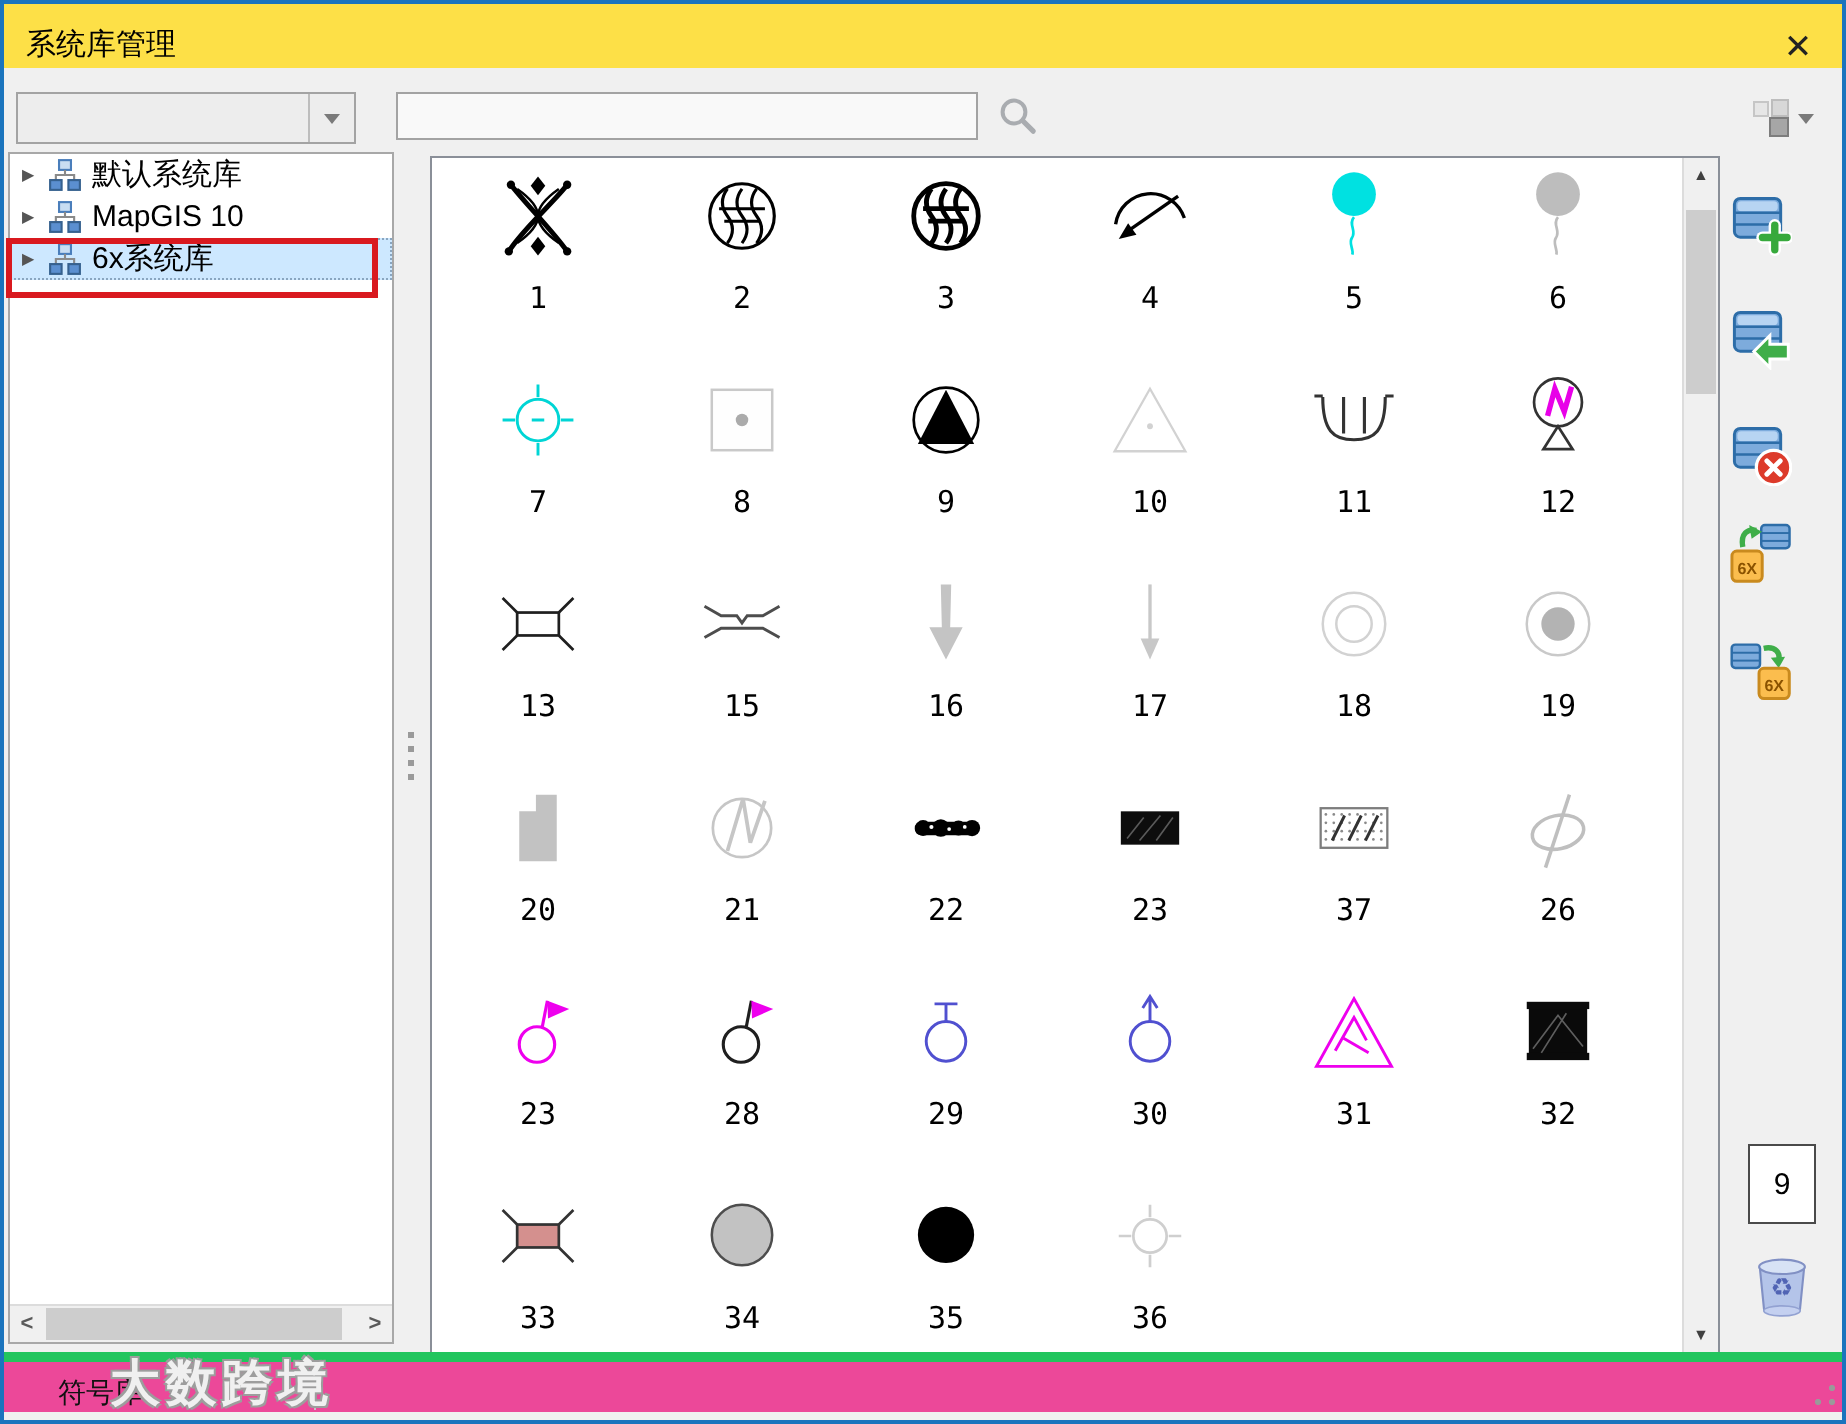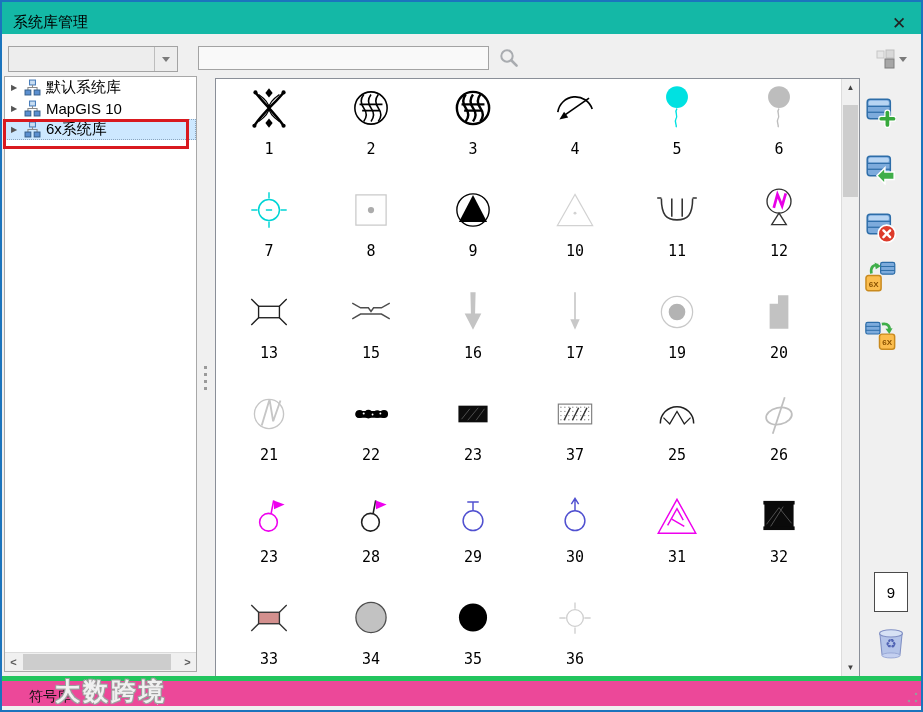--- a/index.html
+++ b/index.html
@@ -1,18 +1,18 @@
 <!DOCTYPE html>
 <html><head>
 <meta charset="utf-8">
 <style>
   html,body{margin:0;padding:0;background:#d8d8d8;font-family:"Liberation Sans",sans-serif;}
   .win{position:relative;width:919px;height:708px;border:2px solid #1b74bd;background:#f0f0f0;overflow:hidden;}
   
-  .titlebar{position:absolute;left:0;top:0;width:100%;height:32px;background:#14b8a6;}
+  .titlebar{position:absolute;left:0;top:0;width:100%;height:32px;background:#fde047;}
   .title{position:absolute;left:11px;top:11px;font-size:15px;color:#000;}
   .close{position:absolute;right:8px;top:7px;width:28px;height:28px;display:flex;align-items:center;justify-content:center;font-size:17px;color:#222;cursor:pointer;}
   
   .toolbar{position:absolute;left:0;top:42px;width:100%;height:33px;background:#f0f0f0;}
   .combo{position:absolute;left:6px;top:2px;width:168px;height:24px;background:#ededed;border:1px solid #a3a3a3;}
   .combo-text{position:absolute;left:5px;top:4px;font-size:13px;color:#333;}
   .combo-btn{position:absolute;right:0;top:0;width:22px;height:100%;border-left:1px solid #bdbdbd;display:flex;align-items:center;justify-content:center;}
   .caret{width:0;height:0;border-left:4px solid transparent;border-right:4px solid transparent;border-top:5px solid #7a7a7a;}
   .search-box{position:absolute;left:196px;top:2px;width:291px;height:24px;background:#f9f9f9;border:1px solid #a3a3a3;font-size:13px;padding:0 5px;box-sizing:border-box;font-family:"Liberation Sans",sans-serif;}
   .search-ic{position:absolute;left:496px;top:3px;width:22px;height:22px;}
@@ -265,20 +265,27 @@
             <polygon points="21.5,5 26.5,5 26,25.5 32,25.5 24,41 16,25.5 22,25.5" fill="#c4c4c4"></polygon>
           </svg>
           <div class="num">16</div>
         </div>
         <div class="cell">
           <svg class="glyph" viewBox="0 0 48 48">
             <line x1="24" y1="5" x2="24" y2="33" stroke="#c8c8c8" stroke-width="1.6"></line>
             <polygon points="24,41 19.5,31 28.5,31" fill="#c8c8c8"></polygon>
           </svg>
           <div class="num">17</div>
+        </div>
+        <div class="cell">
+          <svg class="glyph" viewBox="0 0 48 48">
+            <circle cx="24" cy="24" r="15" fill="none" stroke="#d2d2d2" stroke-width="1.2"></circle>
+            <circle cx="24" cy="24" r="8.5" fill="none" stroke="#d2d2d2" stroke-width="1.2"></circle>
+          </svg>
+          <div class="num">18</div>
         </div>
         <div class="cell">
           <svg class="glyph" viewBox="0 0 48 48">
             <circle cx="24" cy="24" r="15" fill="none" stroke="#c9c9c9" stroke-width="1.2"></circle>
             <circle cx="24" cy="24" r="8" fill="#b3b3b3"></circle>
           </svg>
           <div class="num">19</div>
         </div>
         <div class="cell">
           <svg class="glyph" viewBox="0 0 48 48">
@@ -347,27 +354,20 @@
             <circle cx="25.7" cy="29.5" r="0.65" fill="#8a8a8a"></circle>
             <circle cx="29.5" cy="29.5" r="0.65" fill="#8a8a8a"></circle>
             <circle cx="33.3" cy="29.5" r="0.65" fill="#8a8a8a"></circle>
             <circle cx="37.1" cy="29.5" r="0.65" fill="#8a8a8a"></circle>
             <path d="M13.5,30L19.5,18M21.5,30L27.5,18M29.5,30L35.5,18" stroke="#333333" stroke-width="1.4" fill="none"></path>
           </svg>
           <div class="num">37</div>
         </div>
         <div class="cell">
           <svg class="glyph" viewBox="0 0 48 48">
-            <path d="M8,33A16,16 0 0 1 40,33" fill="none" stroke="#1f1f1f" stroke-width="1.4"></path>
-            <polyline points="11,27.5 17,33.5 24,21.5 31,33.5 37,27.5" fill="none" stroke="#1f1f1f" stroke-width="1.2"></polyline>
-          </svg>
-          <div class="num">25</div>
-        </div>
-        <div class="cell">
-          <svg class="glyph" viewBox="0 0 48 48">
             <g transform="rotate(-12 24 26)">
               <ellipse cx="24" cy="26" rx="12.5" ry="8" fill="none" stroke="#bfbfbf" stroke-width="1.7"></ellipse>
             </g>
             <line x1="29.5" y1="8" x2="18" y2="43" stroke="#bfbfbf" stroke-width="1.7"></line>
           </svg>
           <div class="num">26</div>
         </div>
         <div class="cell">
           <svg class="glyph" viewBox="0 0 48 48">
             <circle cx="23.5" cy="30" r="8.5" fill="none" stroke="#ee00ee" stroke-width="1.5"></circle>

